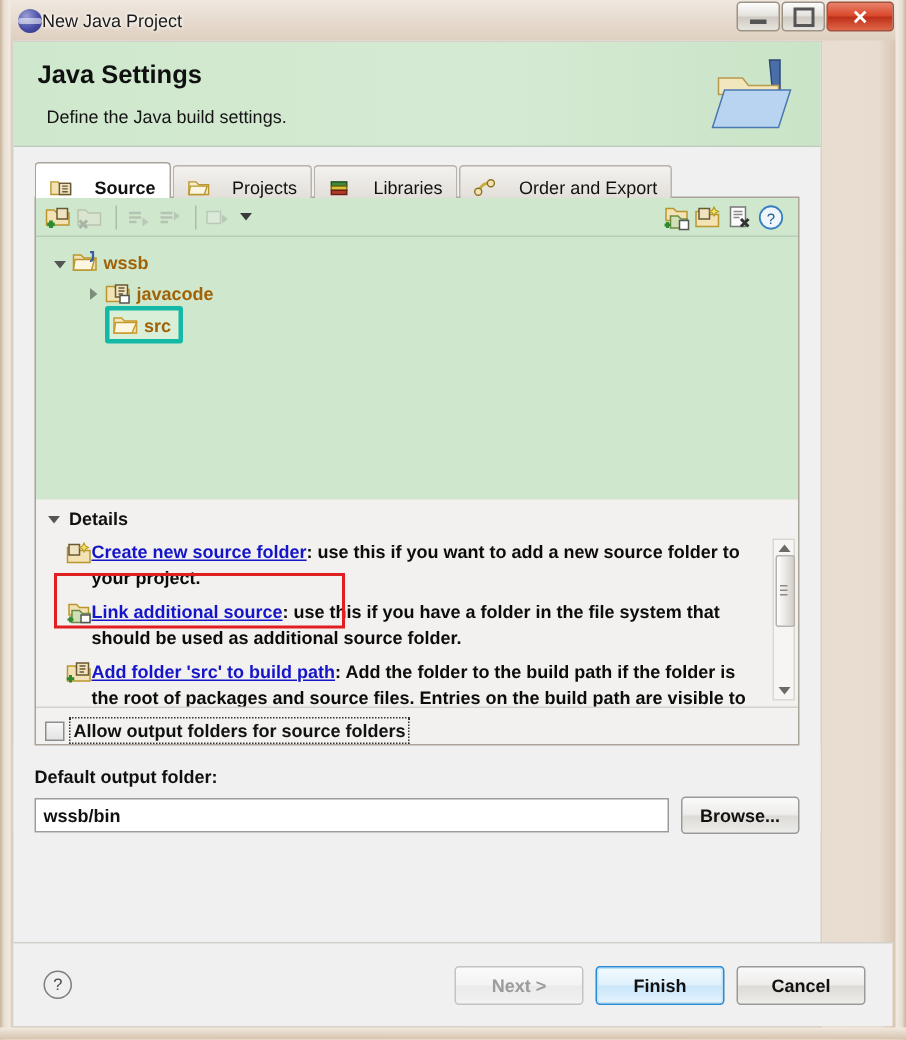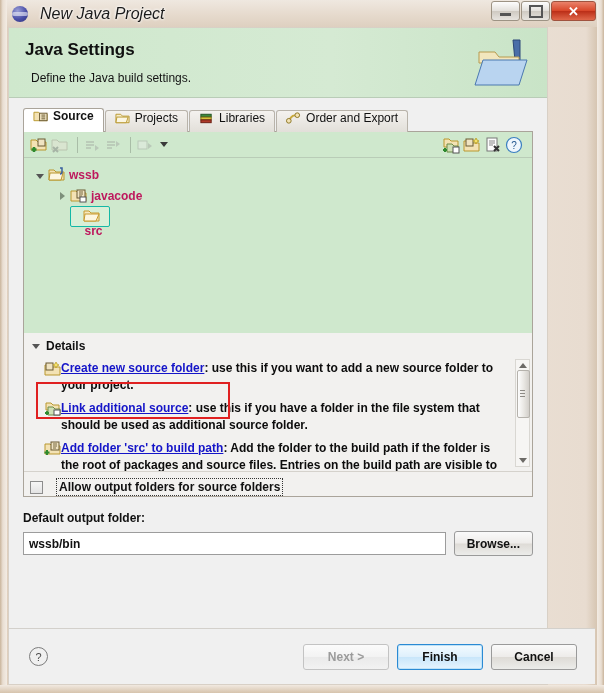--- a/index.html
+++ b/index.html
@@ -40,26 +40,25 @@
     background: radial-gradient(circle at 35% 30%, #9a9fd6 0%, #4a4fa8 55%, #2b2f78 100%);
     position: relative; flex: 0 0 auto;
   }
   .title-icon::after {
     content: ""; position: absolute; left: 0; top: 6px;
     width: 16px; height: 4px;
     background: rgba(255,255,255,0.55);
     border-radius: 2px;
   }
   .title-text {
-    margin-left: 12px;
-    font-size: 16px; color: #1b1b1b;
+    margin-left: 0;
+    font-size: 12px; color: #1b1b1b;
     font-family: "Liberation Sans", sans-serif;
     text-shadow: 0 0 3px #fff, 0 0 3px #fff;
     white-space: nowrap;
-    font-style: italic;
   }
   .win-buttons { position: absolute; right: 8px; top: 1px; display: flex; gap: 1px; }
   .win-btn {
     width: 29px; height: 20px;
     border: 1px solid #9d9384;
     border-radius: 3px;
     background: linear-gradient(to bottom,#fdfdfd,#e4e1dc 48%,#cfcac2 52%,#e7e4df);
     display: flex; align-items: center; justify-content: center;
     font-size: 11px; color: #333;
     box-sizing: border-box;
@@ -98,21 +97,21 @@
   .banner-sub {
     position: absolute; left: 22px; top: 43px;
     font-size: 12px; color: #141414;
   }
   .banner-icon { position: absolute; right: 14px; top: 8px; width: 60px; height: 56px; }
 
   
   .tabs-wrap { position: relative; padding: 10px 14px 0 14px; }
   .tabstrip { display: flex; align-items: flex-end; height: 24px; position: relative; z-index: 2; }
   .tab {
-    display: flex; align-items: flex-start; gap: 5px;
+    display: flex; align-items: flex-end; gap: 15px;
     height: 22px; padding: 0 9px;
     font-size: 12px; color: #111;
     background: linear-gradient(to bottom,#f4f2ef,#e2dfd9);
     border: 1px solid #b8b3aa;
     border-bottom: none;
     border-radius: 3px 3px 0 0;
     margin-right: 1px;
     box-sizing: border-box;
     white-space: nowrap;
   }
@@ -153,32 +152,32 @@
   .tb-spacer { flex: 1 1 auto; }
 
   
   .tree {
     background: #cfe8cd;
     height: 175px;
     padding: 6px 0 0 0;
     box-sizing: border-box;
     position: relative;
   }
-  .tree-row { display: flex; align-items: center; height: 21px; font-size: 12px; color: #be185d; }
+  .tree-row { display: flex; align-items: center; height: 21px; font-size: 12px; color: #a16207; }
   .tree-row .twisty { width: 16px; text-align: center; flex: 0 0 16px; }
   .tri-down { display:inline-block; width:0;height:0;
     border-left:4px solid transparent;border-right:4px solid transparent;border-top:5px solid #555; }
   .tri-right { display:inline-block; width:0;height:0;
     border-top:4px solid transparent;border-bottom:4px solid transparent;border-left:5px solid #7d8f7b; }
   .tree-icon { width: 17px; height: 15px; margin-right: 4px; position: relative; flex: 0 0 17px; }
   .tree-label { font-weight: bold; }
   .tree-row.selected .sel-box {
     display: flex; align-items: center;
-    background: #d9efd7; border: 1px solid #14b8a6; border-radius: 2px;
-    padding: 0 5px 0 12px; height: 19px; flex-direction: column;
+    background: #d9efd7; border: 3px solid #14b8a6; border-radius: 2px;
+    padding: 0 5px 0 2px; height: 19px;
   }
 
   
   .details-head {
     display: flex; align-items: center; gap: 6px;
     padding: 6px 0 4px 8px;
     font-size: 12px; font-weight: bold; color: #111;
     background: #f2f1ef;
   }
   .details-box {
@@ -220,21 +219,21 @@
   .vscroll .arw-dn { bottom: 3px; border-top: 5px solid #6c6a66; }
 
   
   .annot {
     position: absolute; border: 2px solid #e02020;
     pointer-events: none; z-index: 20;
   }
 
   
   .checkrow {
-    display: flex; align-items: center; gap: 13px;
+    display: flex; align-items: center; gap: 3px;
     padding: 6px 0 0 6px;
     background: #f2f1ef;
   }
   .cbx {
     width: 13px; height: 13px; box-sizing: border-box;
     border: 1px solid #8d8d8d;
     background: linear-gradient(to bottom,#f6f6f6,#e3e3e3);
   }
   .focusdash {
     border: 1px dotted #333; padding: 1px 2px;

